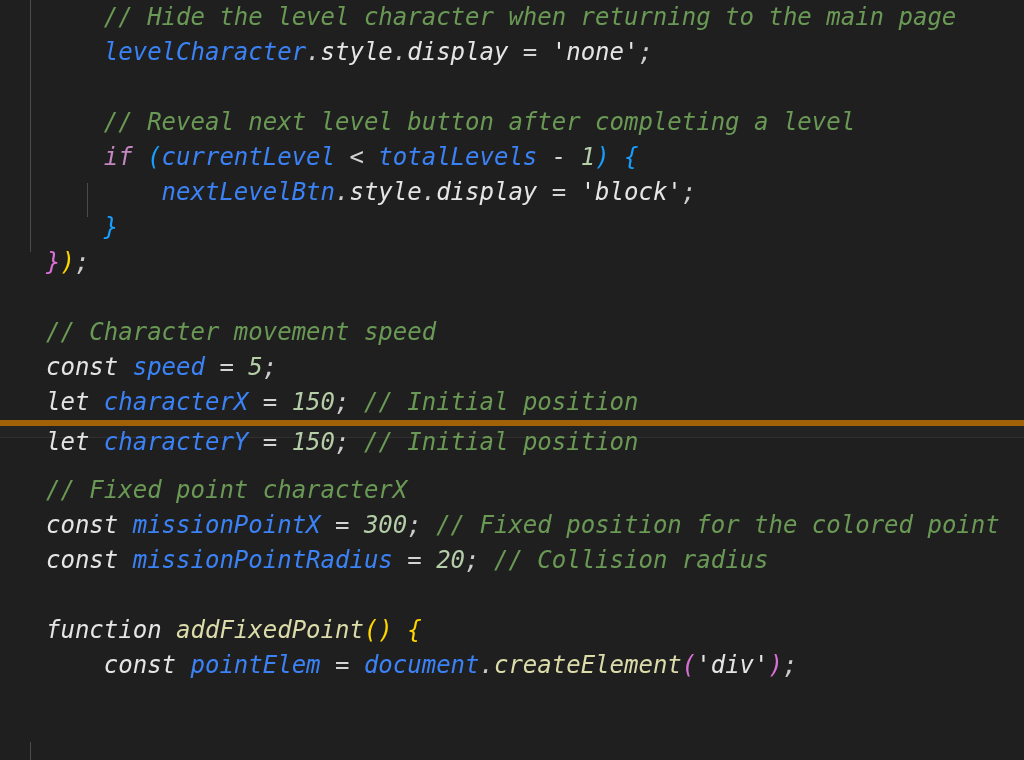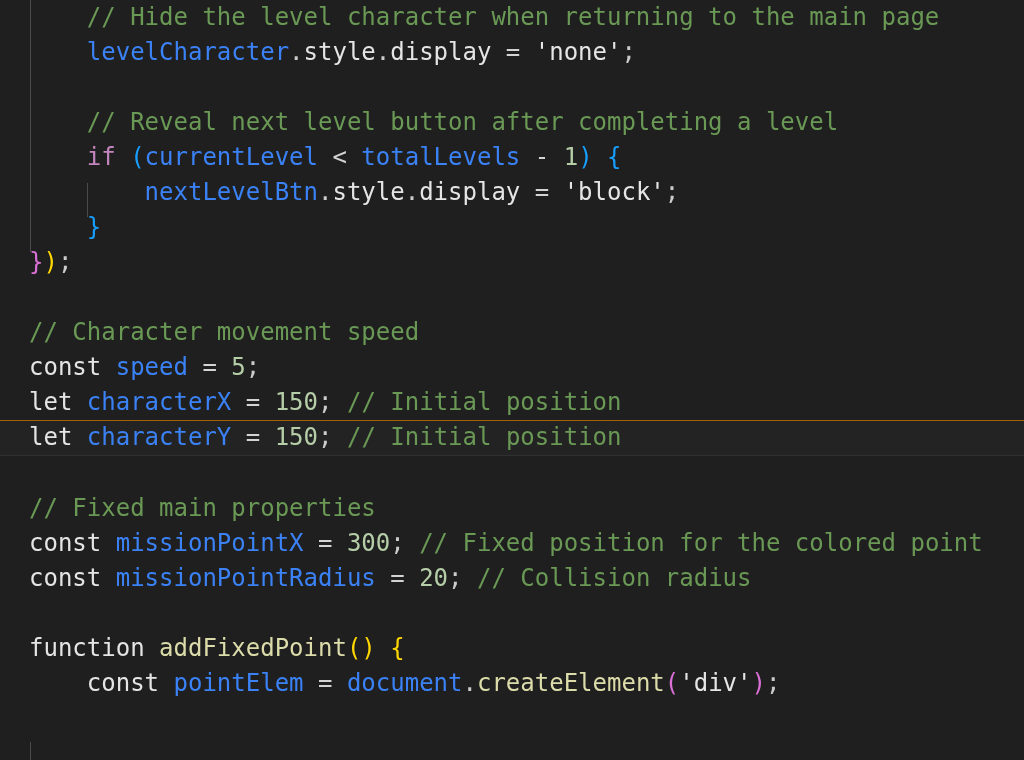--- a/index.html
+++ b/index.html
@@ -32,37 +32,38 @@
   }
 
   .code-line {
     position: relative;
     height: 35px;
     line-height: 35px;
     white-space: pre;
     font-size: 24px;
     letter-spacing: 0px;
     color: #cccccc;
-    padding-left: 29px;
+    padding-left: 46px;
     box-sizing: border-box;
+    font-style: italic;
   }
 
   .code-line .ln-text {
     position: relative;
     z-index: 2;
     display: inline-block;
     white-space: pre;
   }
 
   
   .code-line.current-line {
     background: #232323;
-    border-top: 1px solid #a16207;
+    border-top: 6px solid #a16207;
     border-bottom: 1px solid #303030;
-    height: 36px;
+    height: 18px;
     line-height: 33px;
   }
 
   
   .indent-guide {
     position: absolute;
     width: 1px;
     background: #4b4b4b;
     z-index: 1;
   }
@@ -95,21 +96,21 @@
       <div class="code-line"><span class="ln-text"><span class="t-plain">    </span><span class="t-control">if</span><span class="t-plain"> </span><span class="t-br3">(</span><span class="t-var">currentLevel</span><span class="t-plain"> </span><span class="t-op">&lt;</span><span class="t-plain"> </span><span class="t-var">totalLevels</span><span class="t-plain"> </span><span class="t-op">-</span><span class="t-plain"> </span><span class="t-num">1</span><span class="t-br3">)</span><span class="t-plain"> </span><span class="t-br3">{</span></span></div>
       <div class="code-line"><span class="ln-text"><span class="t-plain">        </span><span class="t-var">nextLevelBtn</span><span class="t-punct">.</span><span class="t-prop">style</span><span class="t-punct">.</span><span class="t-prop">display</span><span class="t-plain"> </span><span class="t-op">=</span><span class="t-plain"> </span><span class="t-str">'block'</span><span class="t-punct">;</span></span></div>
       <div class="code-line"><span class="ln-text"><span class="t-plain">    </span><span class="t-br3">}</span></span></div>
       <div class="code-line"><span class="ln-text"><span class="t-br2">}</span><span class="t-br1">)</span><span class="t-punct">;</span></span></div>
       <div class="code-line"><span class="ln-text"></span></div>
       <div class="code-line"><span class="ln-text"><span class="t-comment">// Character movement speed</span></span></div>
       <div class="code-line"><span class="ln-text"><span class="t-keyword">const</span><span class="t-plain"> </span><span class="t-var">speed</span><span class="t-plain"> </span><span class="t-op">=</span><span class="t-plain"> </span><span class="t-num">5</span><span class="t-punct">;</span></span></div>
       <div class="code-line"><span class="ln-text"><span class="t-keyword">let</span><span class="t-plain"> </span><span class="t-var">characterX</span><span class="t-plain"> </span><span class="t-op">=</span><span class="t-plain"> </span><span class="t-num">150</span><span class="t-punct">;</span><span class="t-plain"> </span><span class="t-comment">// Initial position</span></span></div>
       <div class="code-line current-line"><span class="ln-text"><span class="t-keyword">let</span><span class="t-plain"> </span><span class="t-var">characterY</span><span class="t-plain"> </span><span class="t-op">=</span><span class="t-plain"> </span><span class="t-num">150</span><span class="t-punct">;</span><span class="t-plain"> </span><span class="t-comment">// Initial position</span></span></div>
       <div class="code-line"><span class="ln-text"></span></div>
-      <div class="code-line"><span class="ln-text"><span class="t-comment">// Fixed main properties</span></span></div>
+      <div class="code-line"><span class="ln-text"><span class="t-comment">// Fixed point characterX</span></span></div>
       <div class="code-line"><span class="ln-text"><span class="t-keyword">const</span><span class="t-plain"> </span><span class="t-var">missionPointX</span><span class="t-plain"> </span><span class="t-op">=</span><span class="t-plain"> </span><span class="t-num">300</span><span class="t-punct">;</span><span class="t-plain"> </span><span class="t-comment">// Fixed position for the colored point</span></span></div>
       <div class="code-line"><span class="ln-text"><span class="t-keyword">const</span><span class="t-plain"> </span><span class="t-var">missionPointRadius</span><span class="t-plain"> </span><span class="t-op">=</span><span class="t-plain"> </span><span class="t-num">20</span><span class="t-punct">;</span><span class="t-plain"> </span><span class="t-comment">// Collision radius</span></span></div>
       <div class="code-line"><span class="ln-text"></span></div>
       <div class="code-line"><span class="ln-text"><span class="t-keyword">function</span><span class="t-plain"> </span><span class="t-func">addFixedPoint</span><span class="t-br1">(</span><span class="t-br1">)</span><span class="t-plain"> </span><span class="t-br1">{</span></span></div>
       <div class="code-line"><span class="ln-text"><span class="t-plain">    </span><span class="t-keyword">const</span><span class="t-plain"> </span><span class="t-var">pointElem</span><span class="t-plain"> </span><span class="t-op">=</span><span class="t-plain"> </span><span class="t-var">document</span><span class="t-punct">.</span><span class="t-func">createElement</span><span class="t-br2">(</span><span class="t-str">'div'</span><span class="t-br2">)</span><span class="t-punct">;</span></span></div>
     </div>
 <div class="indent-guide" style="left: 30px; top: 0px; height: 252px;"></div>
     <div class="indent-guide" style="left: 87px; top: 183px; height: 34px;"></div>
     <div class="indent-guide" style="left: 30px; top: 742px; height: 18px;"></div>
   </div>

